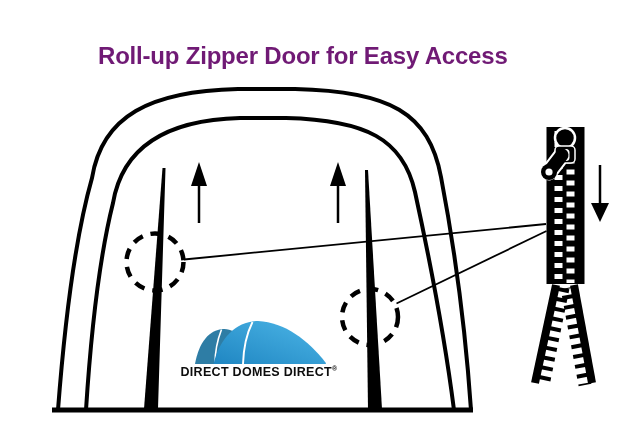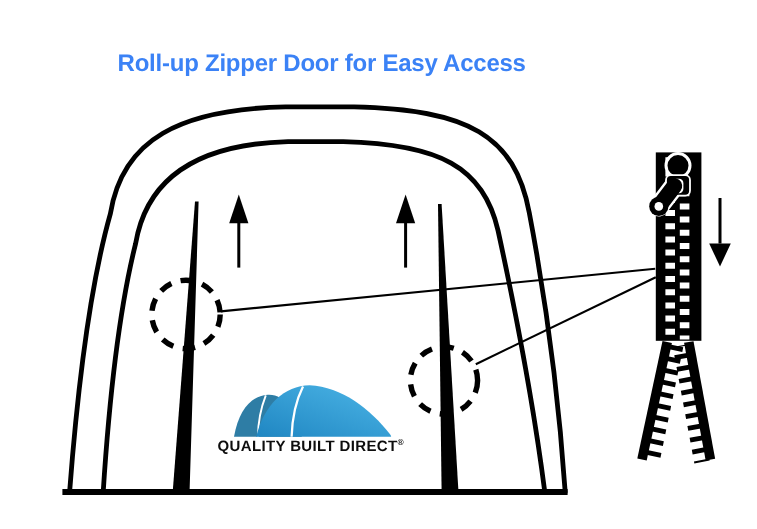--- a/index.html
+++ b/index.html
@@ -1,20 +1,20 @@
 <!DOCTYPE html>
 <html><head>
 <meta charset="utf-8">
 <style>
   html,body{margin:0;padding:0;background:#fff;}
   .stage{position:relative;width:631px;height:441px;background:#fff;overflow:hidden;
          font-family:"Liberation Sans",sans-serif;}
   .stage svg{position:absolute;left:0;top:0;}
-  .title{position:absolute;left:98px;top:42px;font-size:20px;font-weight:bold;
-         letter-spacing:-0.2px;color:#3b82f6;white-space:nowrap;}
+  .title{position:absolute;left:98px;top:42px;font-size:24px;font-weight:bold;
+         letter-spacing:-0.2px;color:#701a75;white-space:nowrap;}
   .logo-text{position:absolute;left:109px;top:365px;width:300px;text-align:center;color:#0d0d0d;}
   .logo-brand{font-size:12.5px;font-weight:bold;letter-spacing:0.3px;white-space:nowrap;}
   .logo-brand sup{font-size:7px;}
   .logo-tagline{font-size:10px;font-weight:bold;letter-spacing:3.5px;margin-top:1px;
                 color:#1a1a1a;white-space:nowrap;}
   .thick{fill:none;stroke:currentColor;stroke-width:4;stroke-linecap:round;}
   .thin{stroke:currentColor;stroke-width:1.8;}
   .dash-circle{fill:none;stroke:currentColor;stroke-width:4.5;stroke-dasharray:10.5 8;}
 </style>
 </head>
@@ -91,17 +91,17 @@
     <g>
       <path d="M195,364 C199,342 209,330 223,329 C237,328 247,343 251.5,364 Z" fill="#2e7da5"></path>
       <path d="M221.5,329.5 C217,341 215,352 215,364" stroke="#fff" stroke-width="1.6" fill="none"></path>
       <path d="M213.5,364 C220,337 237,321.5 258,321 C285,322.5 308,340 325.5,362.5 L326,364 Z" fill="url(#gradBright)"></path>
       <path d="M252.5,322 C246.5,334 243.5,348 243,364" stroke="#fff" stroke-width="1.9" fill="none"></path>
     </g>
   </svg>
 
   <div class="logo-text">
     <div class="logo-brand">
-      <span>QUALITY BUILT DIRECT</span><sup>®</sup>
+      <span>DIRECT DOMES DIRECT</span><sup>®</sup>
     </div>
   </div>
 
 </div>
 
 </body></html>

